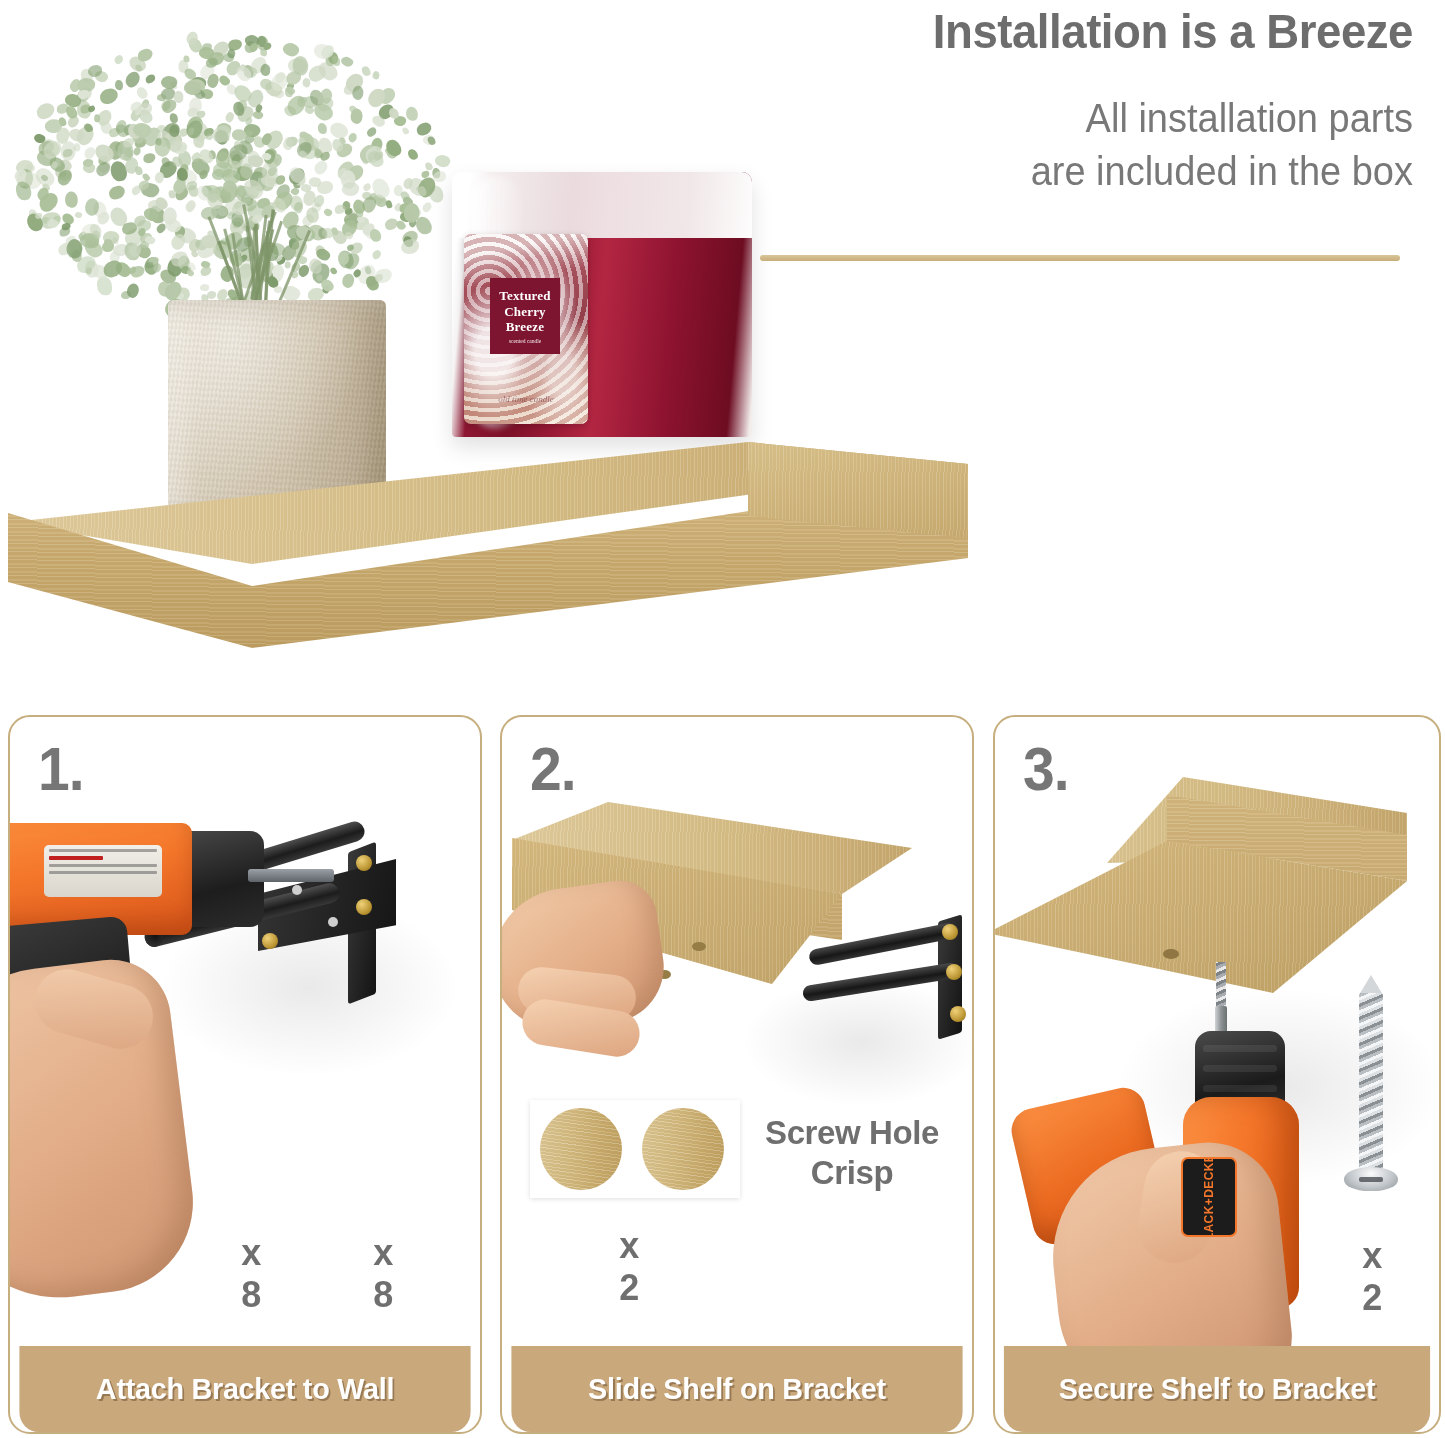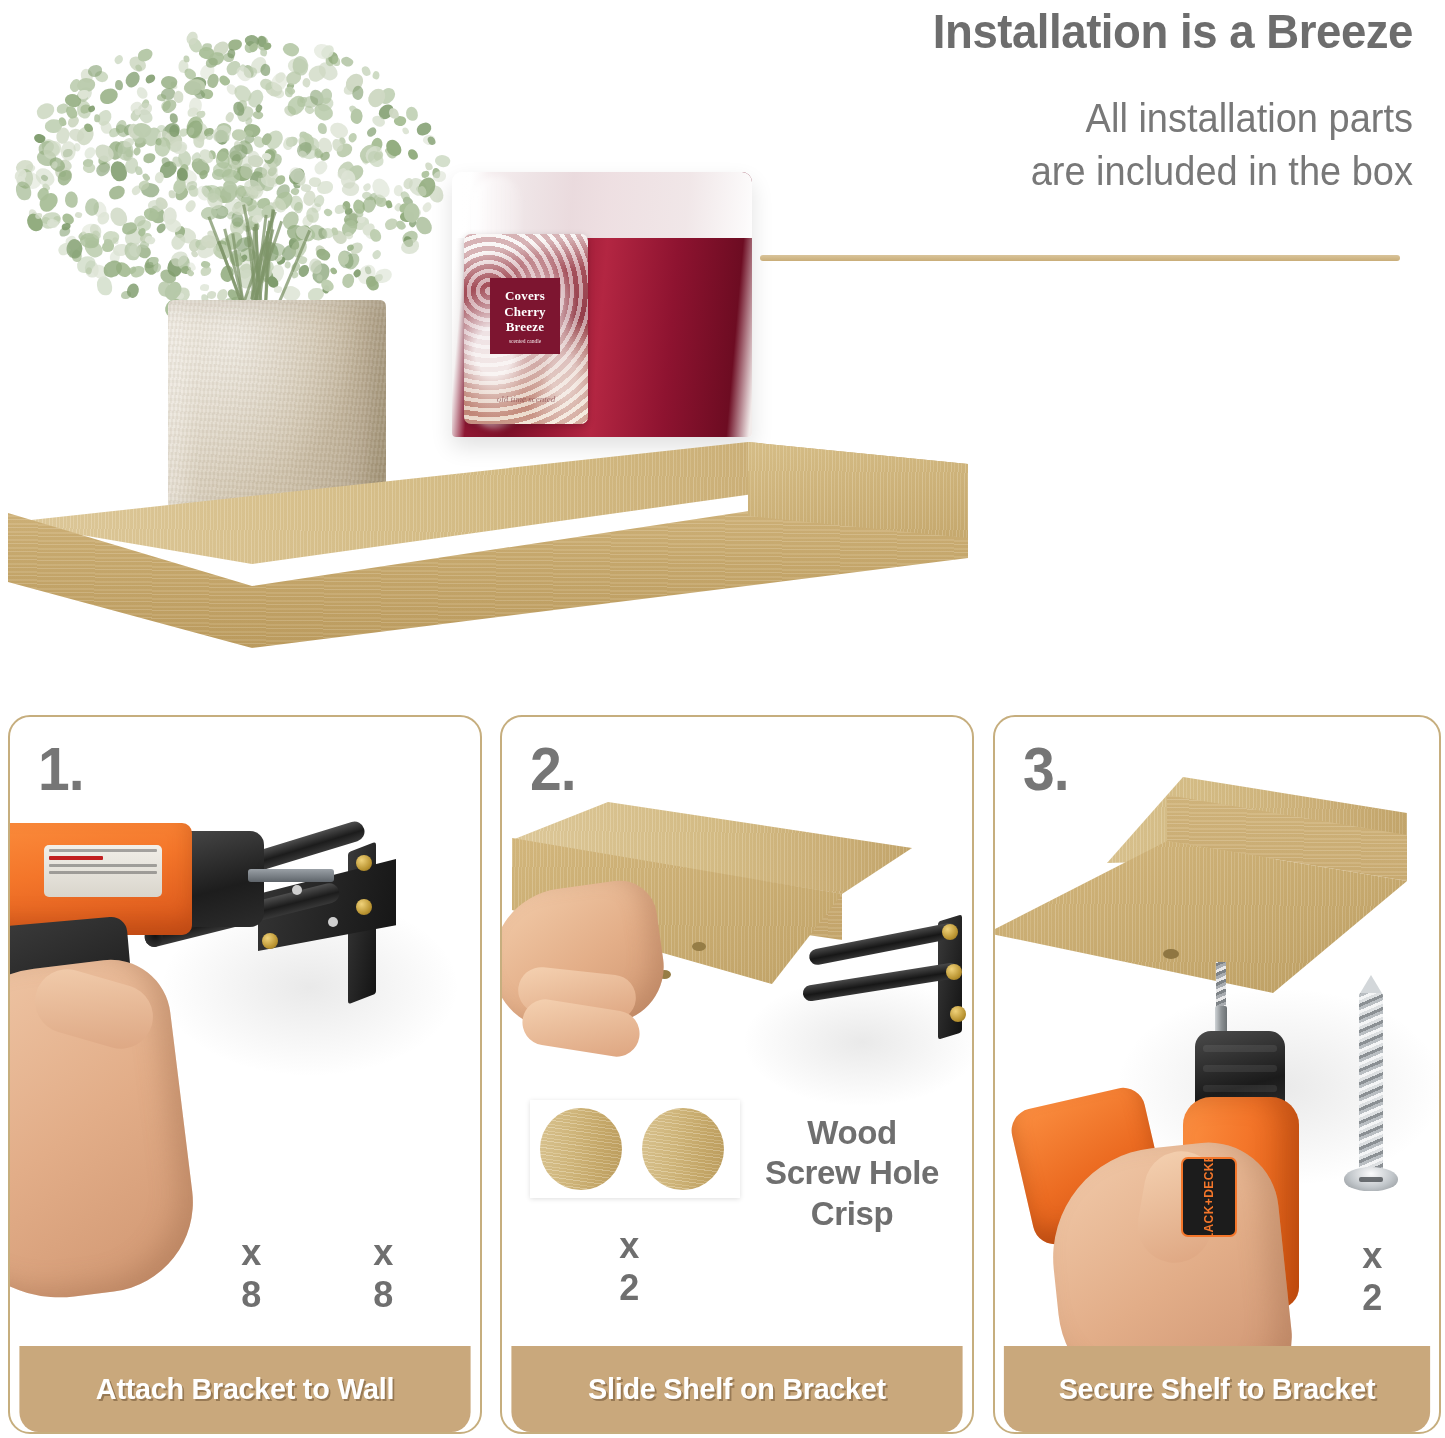--- a/index.html
+++ b/index.html
@@ -999,26 +999,26 @@
       </div>
     <div id="pot"></div>
   </div>
 
   <div id="candle">
     <div id="jar"></div>
     <div id="jar-top"></div>
     <div id="jar-gloss"></div>
     <div id="label">
       <div id="label-box">
-        <div class="ln">Covers</div>
+        <div class="ln">Textured</div>
         <div class="ln">Cherry</div>
         <div class="ln">Breeze</div>
         <div class="sm">scented candle</div>
       </div>
-      <div id="label-script">old time scented</div>
+      <div id="label-script">old time candle</div>
     </div>
   </div>
 
   <div id="shelf">
 
     <div class="shelf-top" style="left:0;top:44px;width:960px;height:122px;
          clip-path:polygon(0 66%,740px 0,960px 22px,244px 122px);">
       <div class="grain"></div>
     </div>
 
@@ -1153,21 +1153,20 @@
         <i></i>
       </div>
   </div>
 
   <div class="qty" style="left:92px;top:508px;width:70px;">
     <div>x</div>
     <div>2</div>
   </div>
 
   <div id="wt-text">
-    <div>Wood</div>
     <div>Screw Hole</div>
     <div>Crisp</div>
   </div>
 
   <div class="cap">Slide Shelf on Bracket</div>
 </div>
 
 <div class="panel" id="p3">
   <div class="step-num">3.</div>
 

